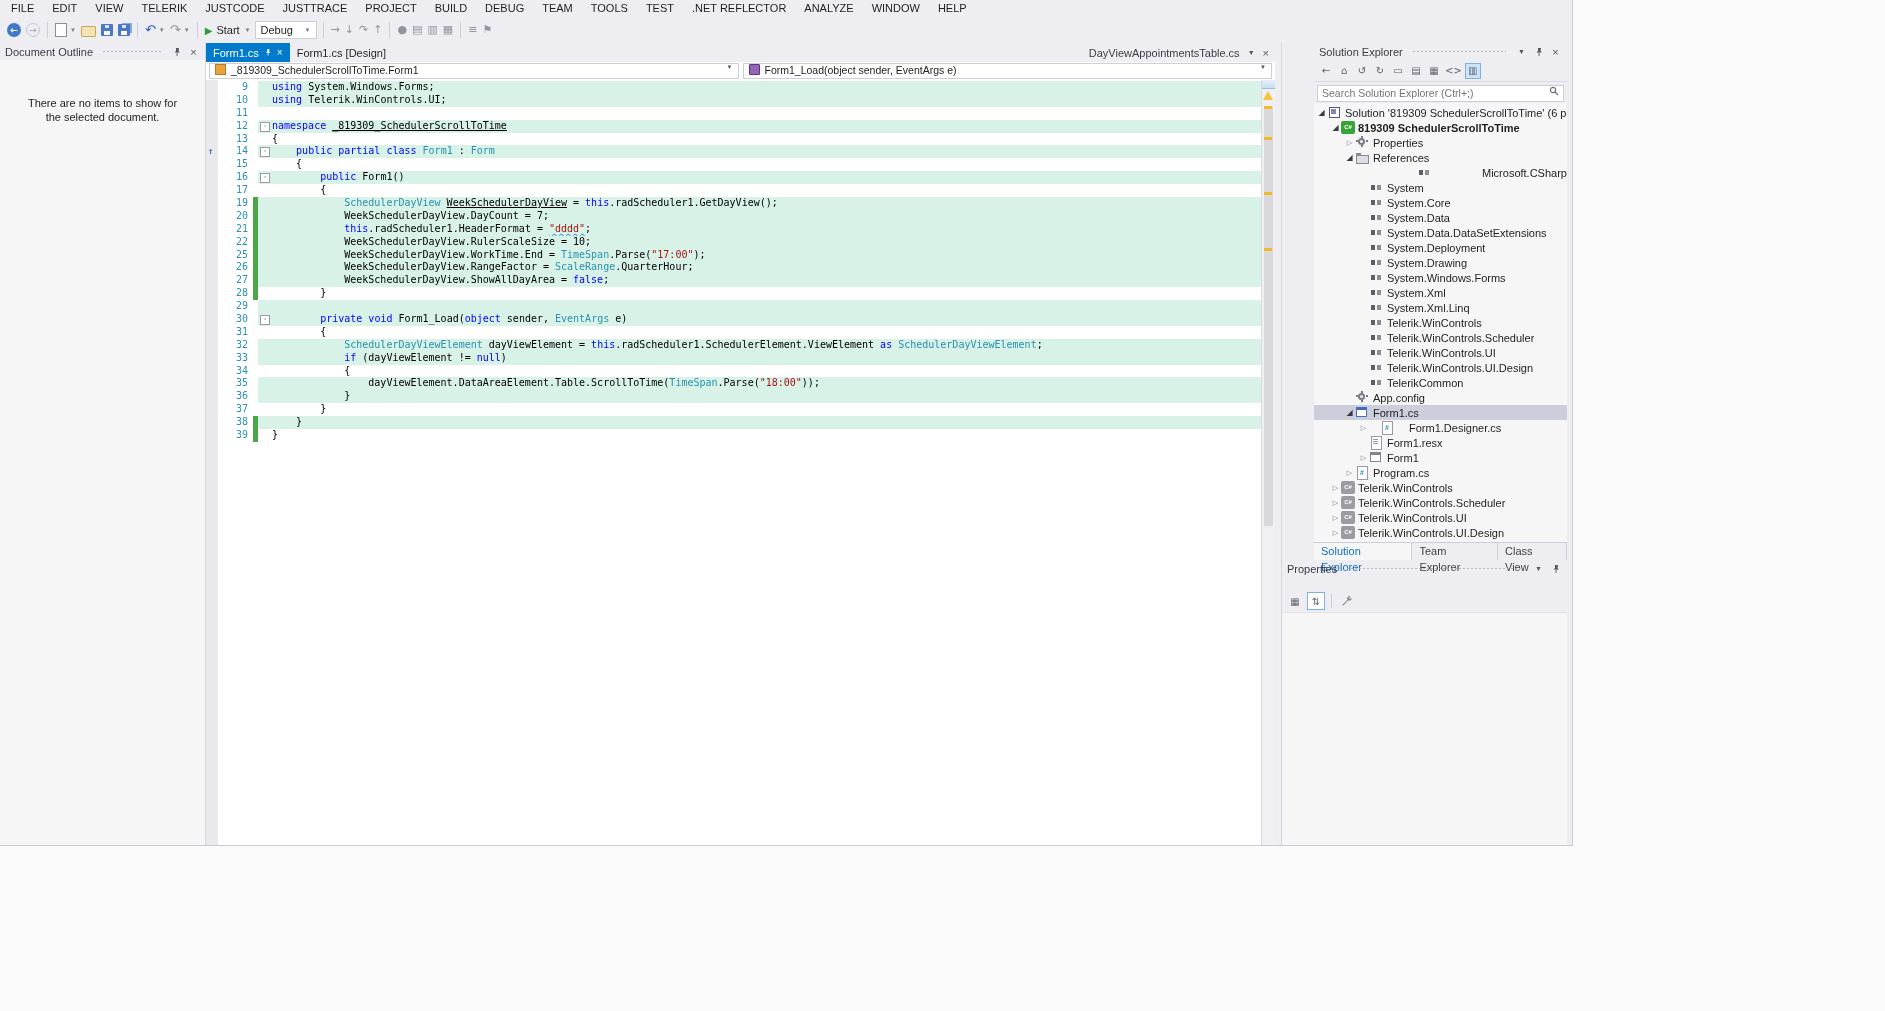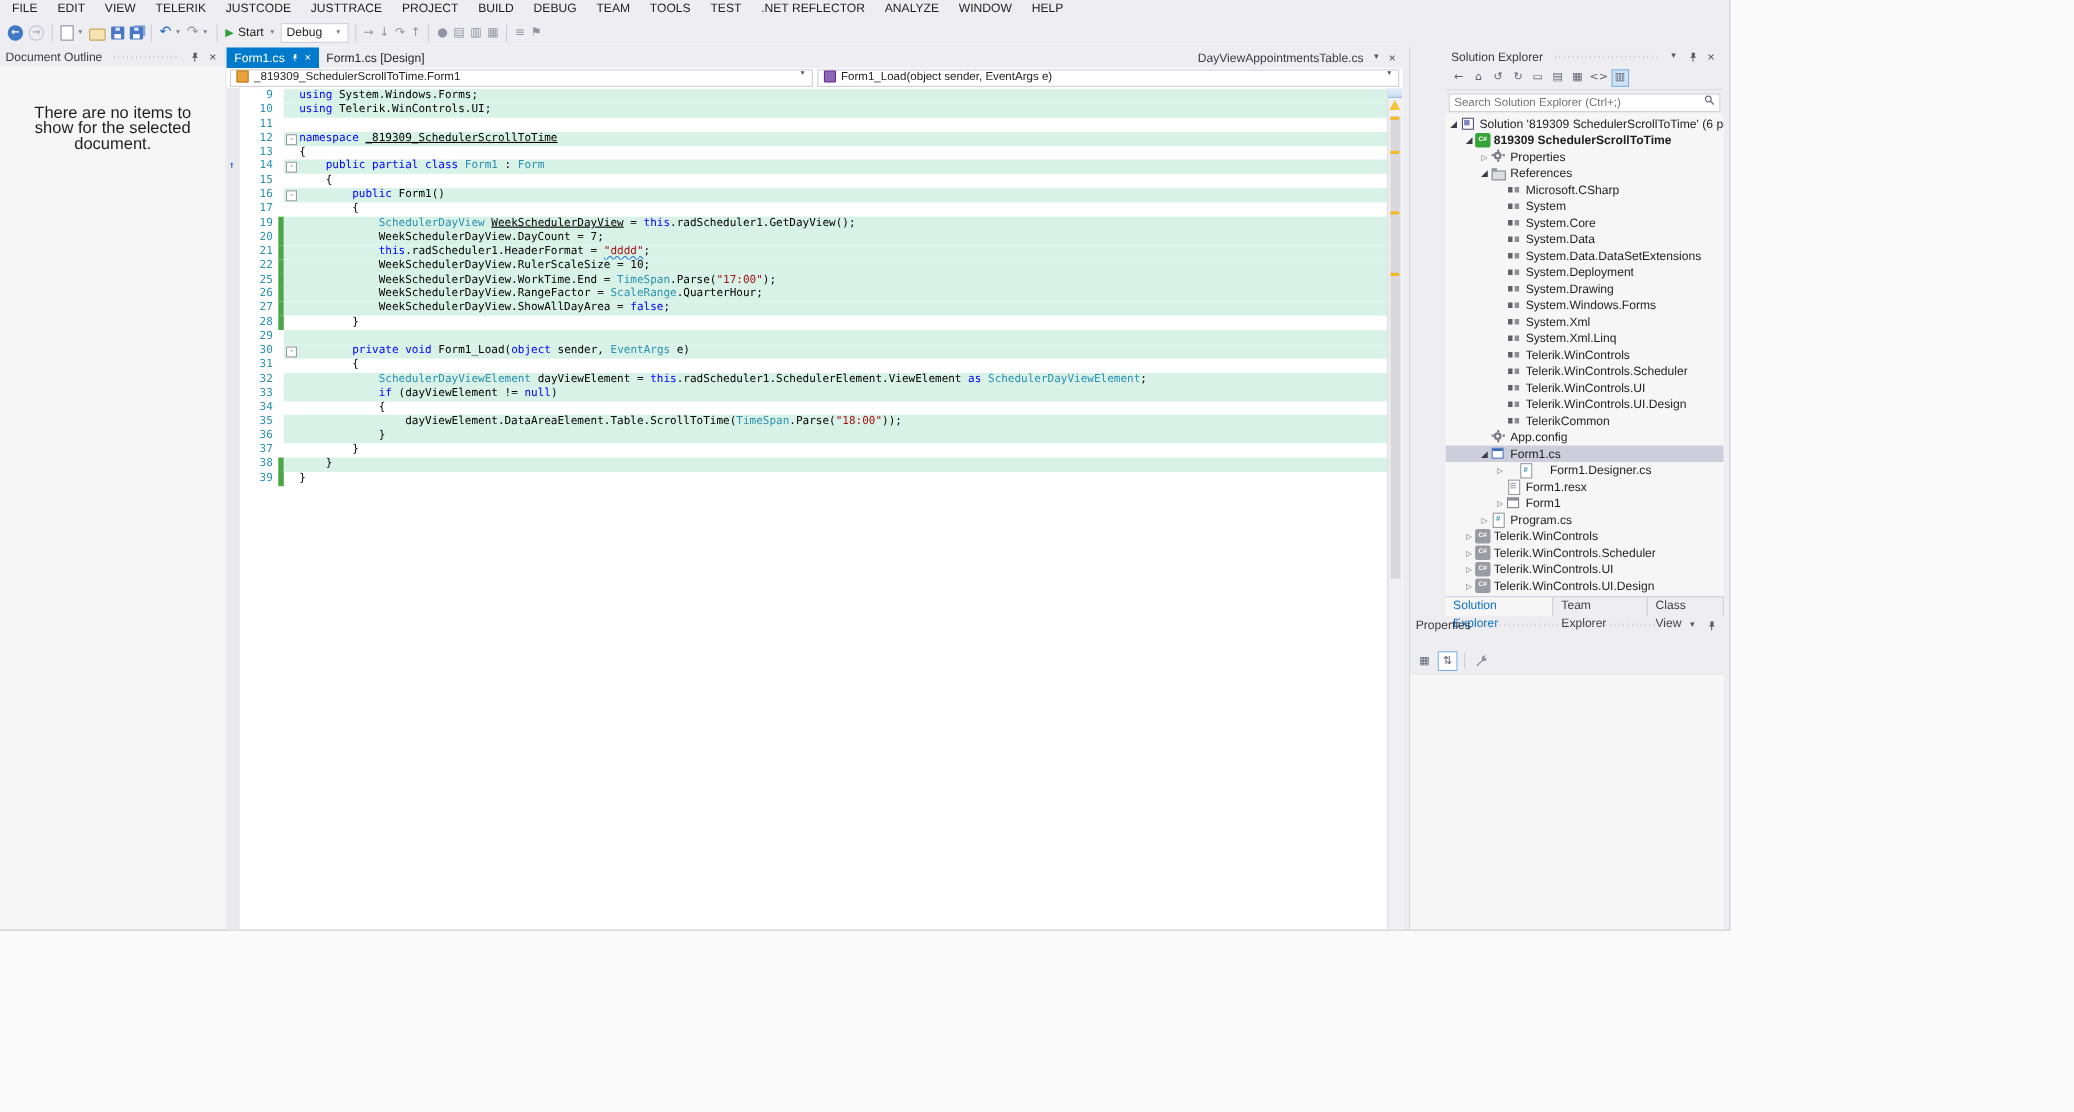--- a/index.html
+++ b/index.html
@@ -37,21 +37,21 @@
   .tb-combo .caret{margin-left:auto;}
 
   
   .main{flex:1;display:flex;min-height:0;overflow:hidden;}
   .left-panel{width:205px;flex:none;display:flex;flex-direction:column;border-right:1px solid #D4D6E0;}
   .panel-hd{height:17px;flex:none;display:flex;align-items:center;padding:0 5px;font-size:11px;color:#3B3B44;gap:4px;white-space:nowrap;}
   .hd-dots{flex:1;height:5px;margin:0 5px;background-image:radial-gradient(#A9A9B6 0.9px,transparent 0.9px);background-size:4px 3px;background-position:0 1px;opacity:.8;}
   .hd-ic{width:13px;height:13px;display:flex;align-items:center;justify-content:center;color:#55555E;flex:none;}
   .hd-ic.chev{font-size:7px;}
   .hd-ic.x{font-size:11px;}
-  .outline-body{flex:1;background:#F6F6F6;padding-top:36px;text-align:center;font-size:15px;line-height:14px;color:#1E1E1E;}
+  .outline-body{flex:1;background:#F6F6F6;padding-top:36px;text-align:center;font-size:11px;line-height:14px;color:#1E1E1E;}
   .outline-body span{display:inline-block;width:160px;}
 
   
   .editor-col{width:1069px;flex:none;display:flex;flex-direction:column;min-height:0;background:#fff;}
   .tabs-row{height:19px;flex:none;display:flex;align-items:stretch;background:#EEEEF2;}
   .tab{display:flex;align-items:center;gap:5px;padding:0 7px;font-size:11px;cursor:default;}
   .tab.active{background:#007ACC;color:#fff;}
   .tab.inactive{color:#262628;}
   .tab .tclose{font-size:10px;line-height:10px;}
   .tab .pin svg{display:block;}
@@ -633,21 +633,21 @@
               </span>
               <span class="tree-label">Properties</span>
             </div>
             <div class="tree-row" style="padding-left: 30px;">
               <span class="exp open">◢</span>
               <span style="display: inline-flex;">
                 <i class="ic ic-ref"></i>
               </span>
               <span class="tree-label">References</span>
             </div>
-            <div class="tree-row" style="padding-left: 44px;">
+            <div class="tree-row" style="padding-left: 44px; justify-content: space-between;">
               <span class="exp"></span>
               <span style="display: inline-flex;">
                 <i class="ic ic-asm"></i>
               </span>
               <span class="tree-label">Microsoft.CSharp</span>
             </div>
             <div class="tree-row" style="padding-left: 44px;">
               <span class="exp"></span>
               <span style="display: inline-flex;">
                 <i class="ic ic-asm"></i>

